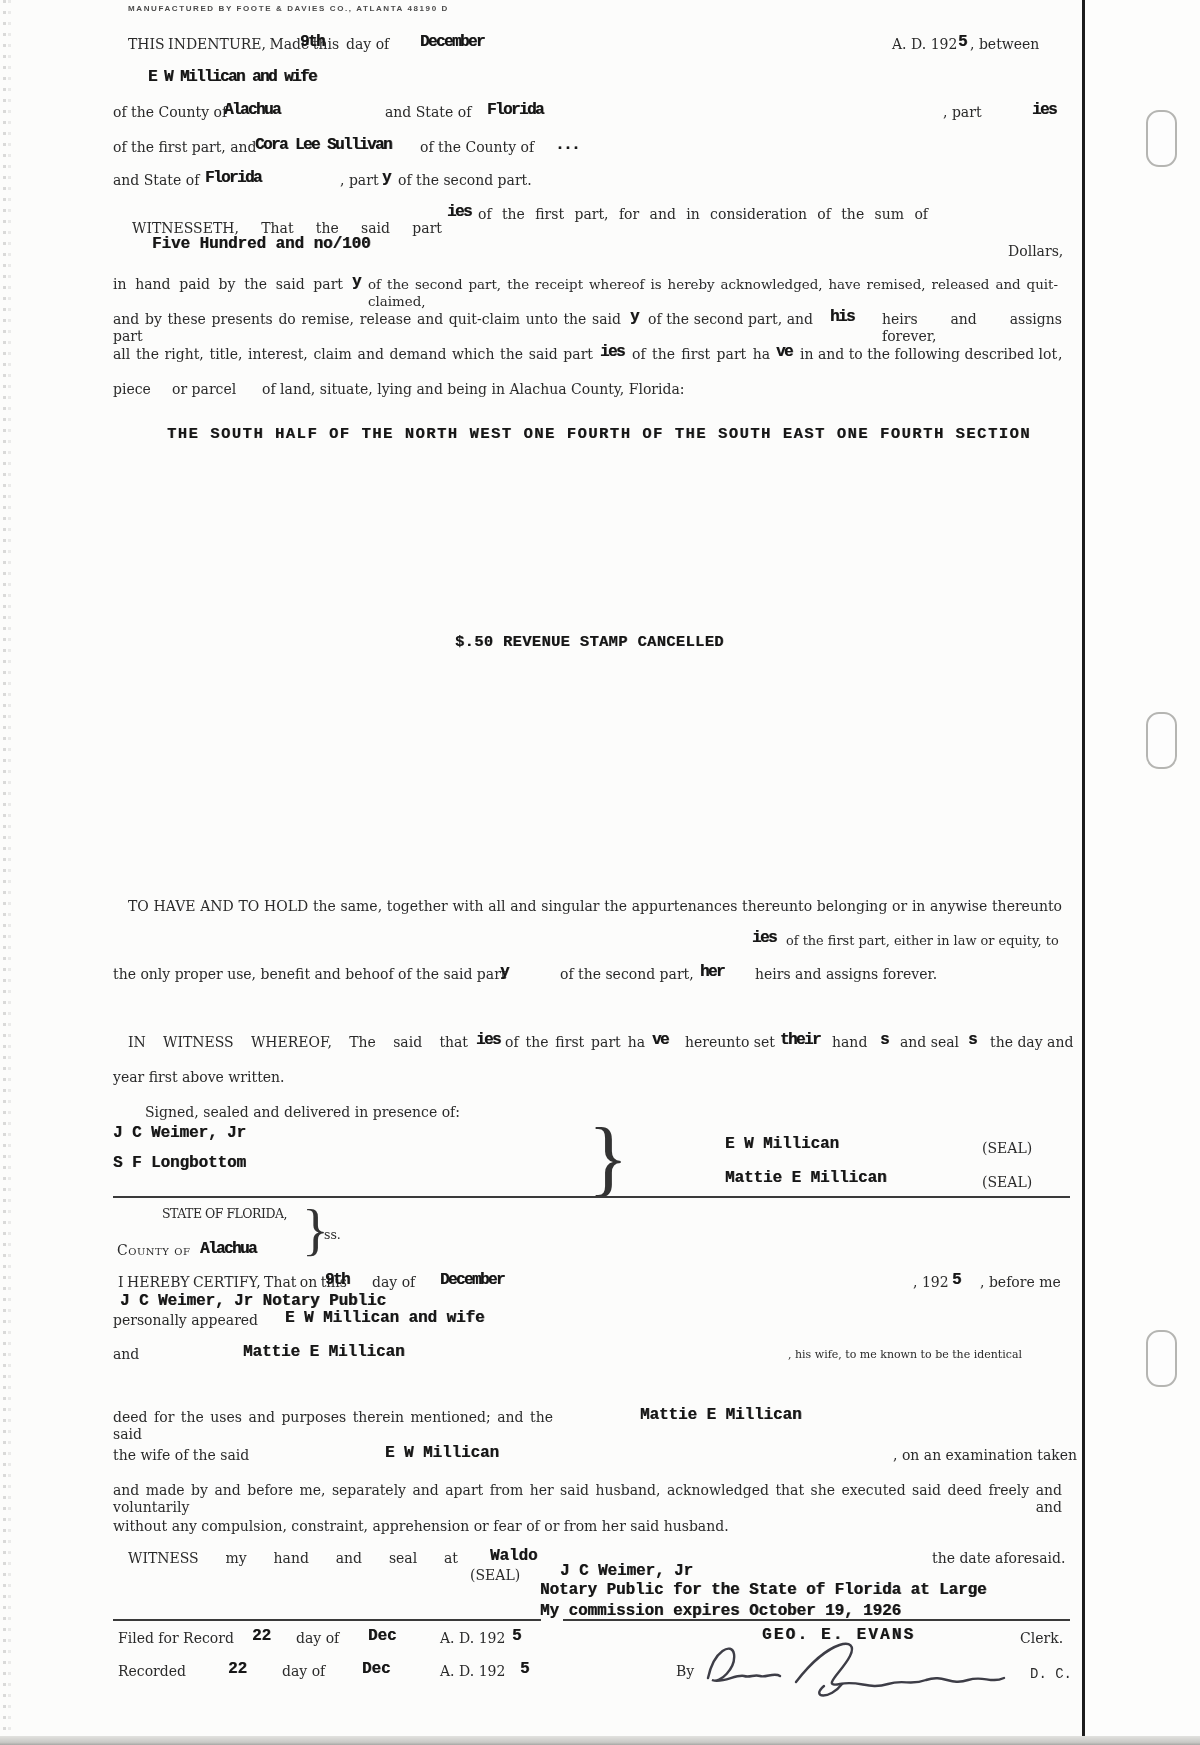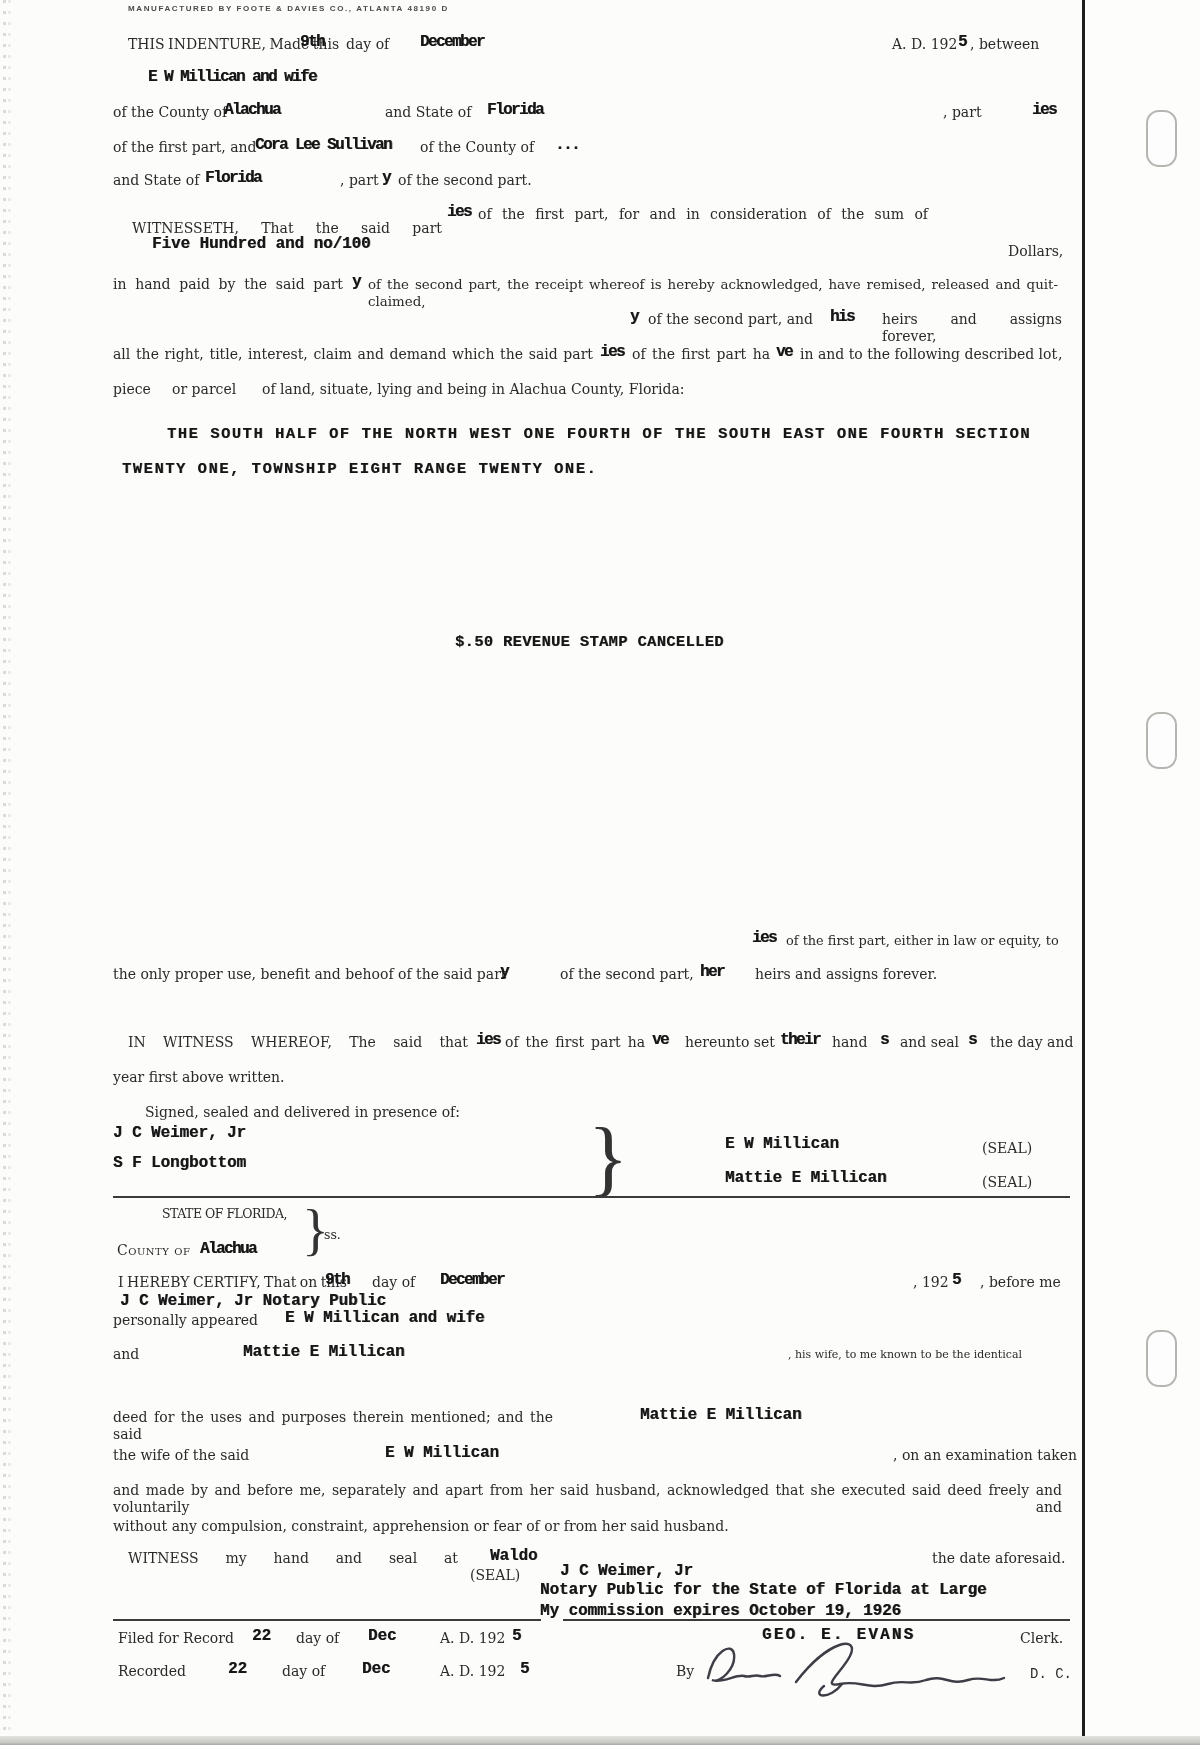--- a/index.html
+++ b/index.html
@@ -67,36 +67,37 @@
     <span class="seg tw" style="left: 382px; top: 170px;">y</span>
     <span class="seg" style="left: 398px; top: 172px;">of the second part.</span>
     <span class="seg just" style="left: 132px; top: 206px; width: 310px; margin-top: 14px;">WITNESSETH, That the said part</span>
     <span class="seg tw" style="left: 447px; top: 204px;">ies</span>
     <span class="seg just" style="left: 478px; top: 206px; width: 450px;">of the first part, for and in consideration of the sum of</span>
     <span class="seg tw" style="left: 152px; top: 236px; letter-spacing: -0.1px;">Five Hundred and no/100</span>
     <span class="seg" style="left: 1008px; top: 243px;">Dollars,</span>
     <span class="seg just" style="left: 113px; top: 276px; width: 230px;">in hand paid by the said part</span>
     <span class="seg tw" style="left: 352px; top: 274px;">y</span>
     <span class="seg just" style="left: 368px; top: 276px; width: 690px; font-size: 13.4px;">of the second part, the receipt whereof is hereby acknowledged, have remised, released and quit-claimed,</span>
+    <span class="seg just" style="left: 113px; top: 311px; width: 508px;">and by these presents do remise, release and quit-claim unto the said part</span>
     <span class="seg tw" style="left: 630px; top: 309px;">y</span>
     <span class="seg just" style="left: 648px; top: 311px; width: 165px;">of the second part, and</span>
     <span class="seg tw" style="left: 830px; top: 309px;">his</span>
     <span class="seg just" style="left: 882px; top: 311px; width: 180px;">heirs and assigns forever,</span>
     <span class="seg just" style="left: 113px; top: 346px; width: 480px;">all the right, title, interest, claim and demand which the said part</span>
     <span class="seg tw" style="left: 600px; top: 344px;">ies</span>
     <span class="seg just" style="left: 632px; top: 346px; width: 138px;">of the first part ha</span>
     <span class="seg tw" style="left: 776px; top: 344px;">ve</span>
     <span class="seg" style="left: 800px; top: 346px;">in and to the following described lot</span>
     <span class="seg" style="left: 1058px; top: 346px;">,</span>
     <span class="seg" style="left: 113px; top: 381px;">piece</span>
     <span class="seg" style="left: 172px; top: 381px;">or parcel</span>
     <span class="seg" style="left: 262px; top: 381px;">of land, situate, lying and being in Alachua County, Florida:</span>
     <span class="seg twc" style="left: 167px; top: 425px;">THE SOUTH HALF OF THE NORTH WEST ONE FOURTH OF THE SOUTH EAST ONE FOURTH SECTION</span>
-    <span class="seg twc" style="left: 122px; top: 460px;">TWENTY ONE, TOWNSHIP EIGHT  RANGE TWENTY ONE.</span>
     <span class="seg twc" style="left: 455px; top: 633px; letter-spacing: 0.3px;">$.50 REVENUE STAMP CANCELLED</span>
+    <span class="seg just" style="left: 128px; top: 898px; width: 934px;">TO HAVE AND TO HOLD the same, together with all and singular the appurtenances thereunto belonging or in anywise thereunto</span>
     <span class="seg tw" style="left: 752px; top: 930px;">ies</span>
     <span class="seg" style="left: 786px; top: 932px; font-size: 12.9px;">of the first part, either in law or equity, to</span>
     <span class="seg" style="left: 113px; top: 966px;">the only proper use, benefit and behoof of the said part</span>
     <span class="seg tw" style="left: 500px; top: 964px;">y</span>
     <span class="seg" style="left: 560px; top: 966px;">of the second part,</span>
     <span class="seg tw" style="left: 700px; top: 964px;">her</span>
     <span class="seg" style="left: 755px; top: 966px;">heirs and assigns forever.</span>
     <span class="seg just" style="left: 128px; top: 1034px; width: 340px;">IN WITNESS WHEREOF, The said that</span>
     <span class="seg tw" style="left: 476px; top: 1032px;">ies</span>
     <span class="seg just" style="left: 505px; top: 1034px; width: 140px;">of the first part ha</span>

